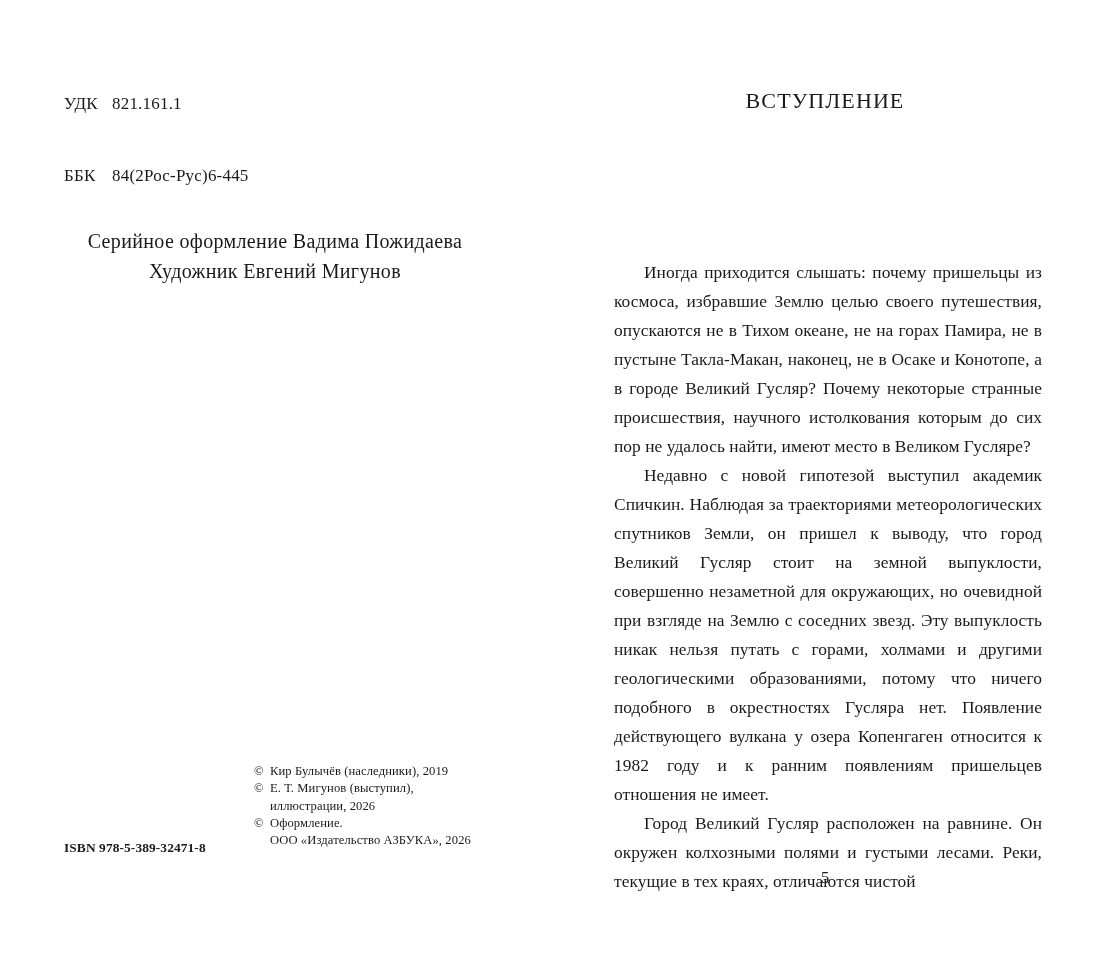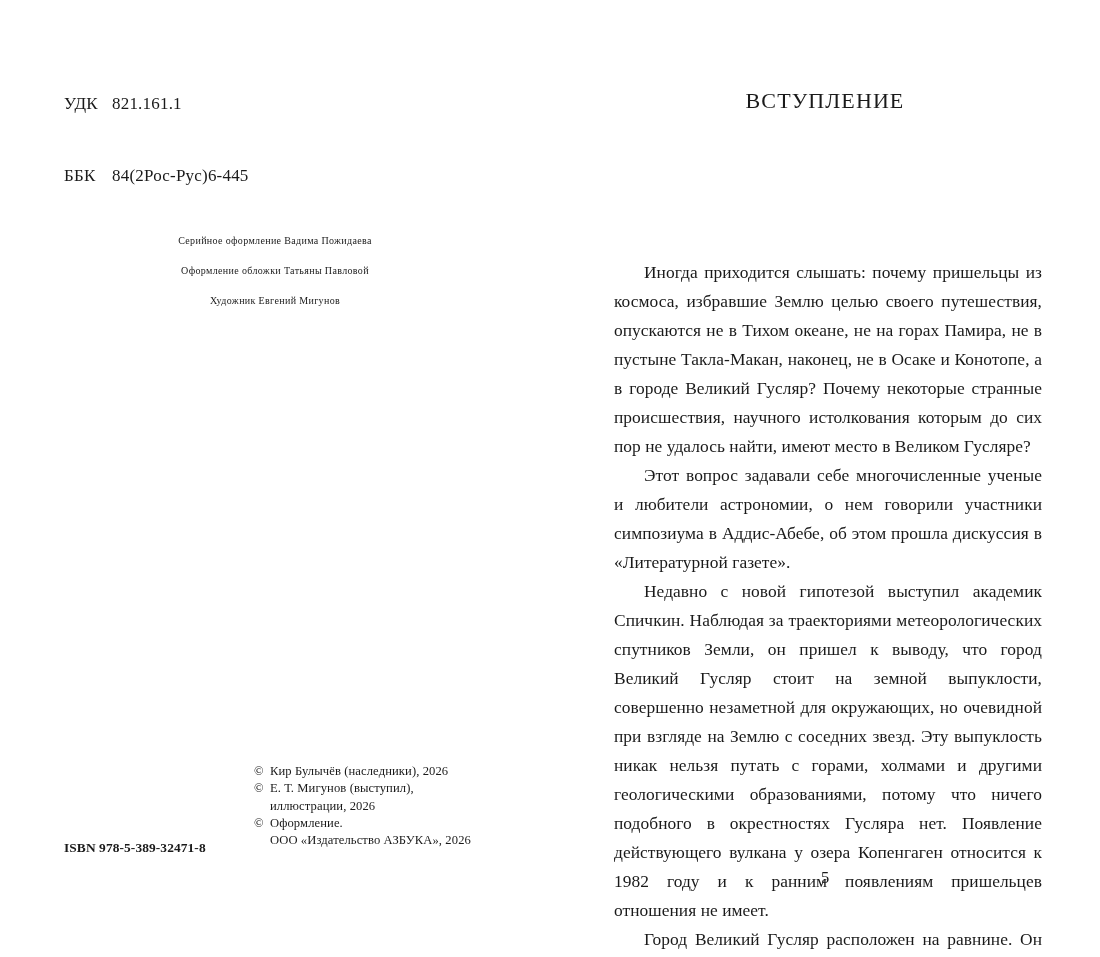--- a/index.html
+++ b/index.html
@@ -52,21 +52,21 @@
   .cls-line-3 {
     padding-left: 48px;
   }
 
   .credits {
     position: absolute;
     left: 0;
     top: 226px;
     width: 550px;
     text-align: center;
-    font-size: 10px;
+    font-size: 20px;
     line-height: 30px;
     letter-spacing: 0.35px;
   }
   .credits .credit-line {
     display: block;
     white-space: nowrap;
   }
 
   .colophon {
     position: absolute;
@@ -159,29 +159,28 @@
 
   <div class="page-verso">
 
     <div class="classification">
       <span class="cls-line cls-line-1"><span class="cls-label">УДК</span><span>821.161.1</span></span>
       <span class="cls-line cls-line-2"><span class="cls-label">ББК</span><span>84(2Рос-Рус)6-445</span></span>
     </div>
 
     <div class="credits">
       <span class="credit-line">Серийное оформление Вадима Пожидаева</span>
-      <span class="credit-line">Оформление обложки Татьяны Павловой</span>
       <span class="credit-line">Художник Евгений Мигунов</span>
     </div>
 
     <div class="colophon">
 
       <span class="cr-item">
         <span class="cr-mark">©</span>
-        <span>Кир Булычёв (наследники), 2026</span>
+        <span>Кир Булычёв (наследники), 2019</span>
       </span>
 
       <span class="cr-item">
         <span class="cr-mark">©</span>
         <span>Е. Т. Мигунов (выступил),</span>
       </span>
       <span class="cr-cont">иллюстрации, 2026</span>
 
       <span class="cr-item">
         <span class="cr-mark">©</span>
@@ -194,21 +193,20 @@
     <div class="isbn">ISBN 978-5-389-32471-8</div>
 
   </div>
 
   <div class="page-recto">
 
     <h1 class="chapter-title">ВСТУПЛЕНИЕ</h1>
 
     <div class="body-column">
       <p>Иногда приходится слышать: почему пришельцы из космоса, избравшие Землю целью своего путешествия, опускаются не в Тихом океане, не на горах Памира, не в пустыне Такла-Макан, наконец, не в Осаке и Конотопе, а в городе Великий Гусляр? Почему некоторые странные происшествия, научного истолкования которым до сих пор не удалось найти, имеют место в Великом Гусляре?</p>
-      <p>Этот вопрос задавали себе многочисленные ученые и любители астрономии, о нем говорили участники симпозиума в Аддис-Абебе, об этом прошла дискуссия в «Литературной газете».</p>
       <p>Недавно с новой гипотезой выступил академик Спичкин. Наблюдая за траекториями метеорологических спутников Земли, он пришел к выводу, что город Великий Гусляр стоит на земной выпуклости, совершенно незаметной для окружающих, но очевидной при взгляде на Землю с соседних звезд. Эту выпуклость никак нельзя путать с горами, холмами и другими геологическими образованиями, потому что ничего подобного в окрестностях Гусляра нет. Появление действующего вулкана у озера Копенгаген относится к 1982 году и к ранним появлениям пришельцев отношения не имеет.</p>
       <p>Город Великий Гусляр расположен на равнине. Он окружен колхозными полями и густыми лесами. Реки, текущие в тех краях, отличаются чистой</p>
     </div>
 
     <div class="folio">5</div>
 
   </div>
 
 </div>
 

